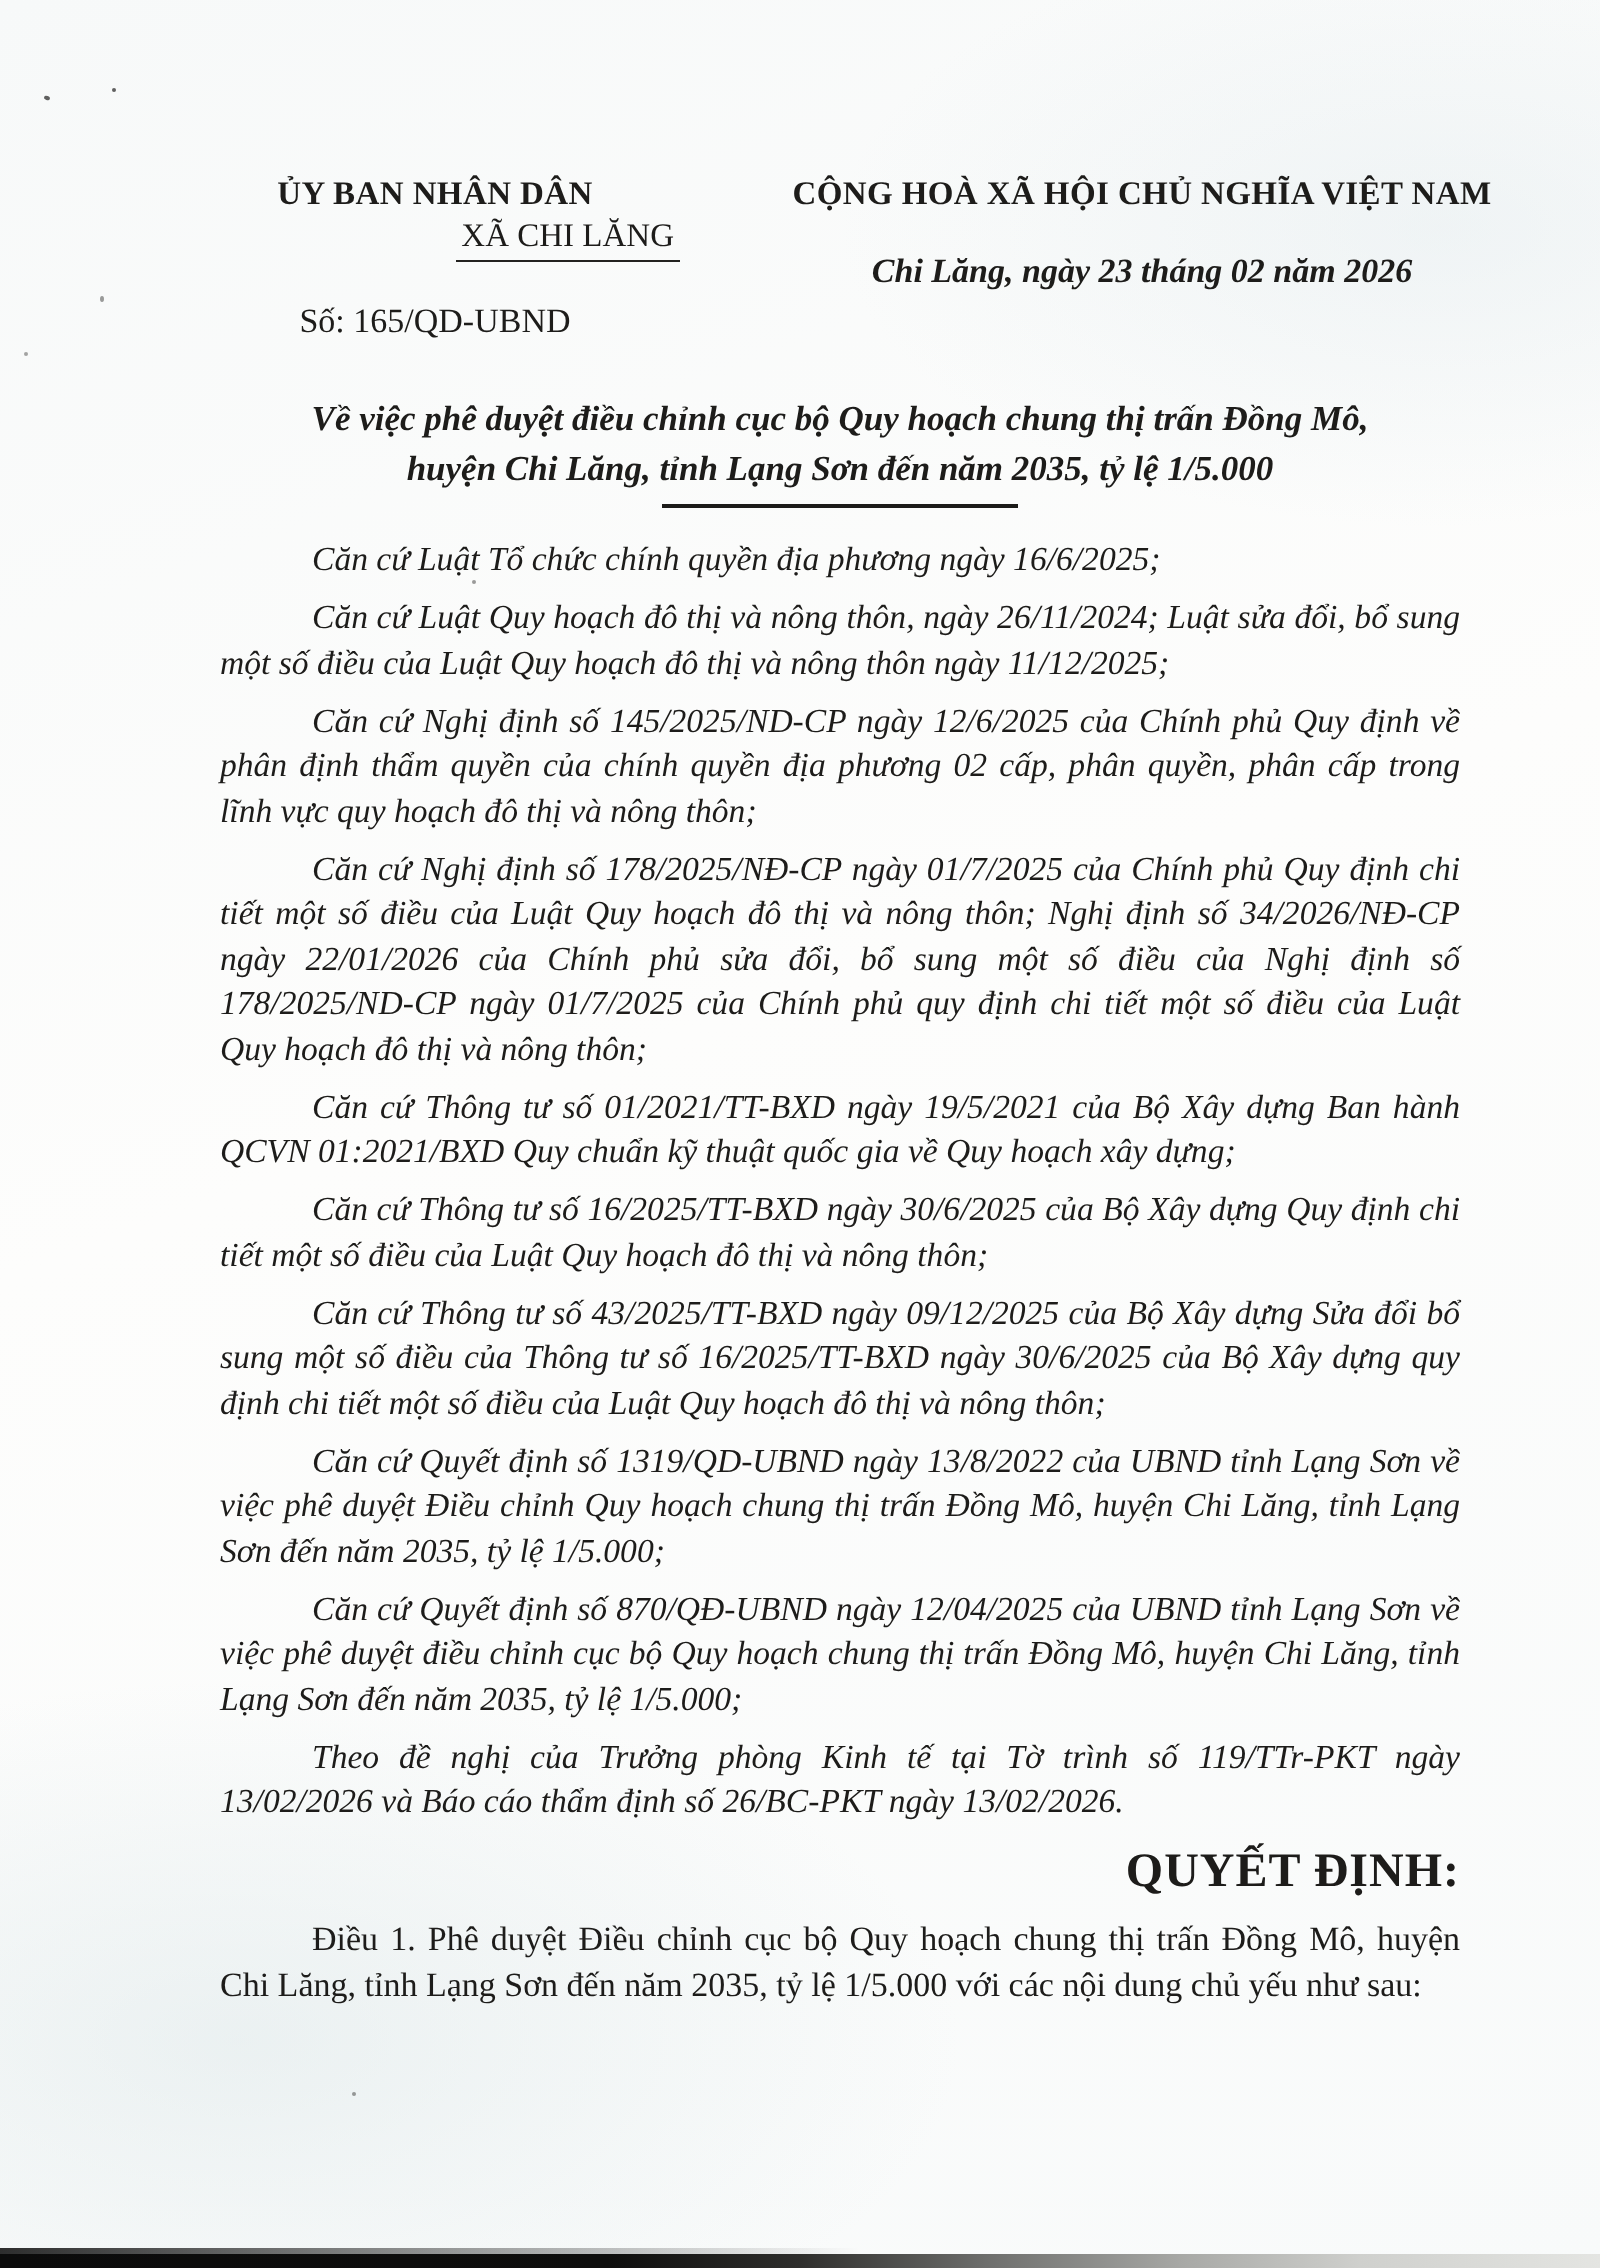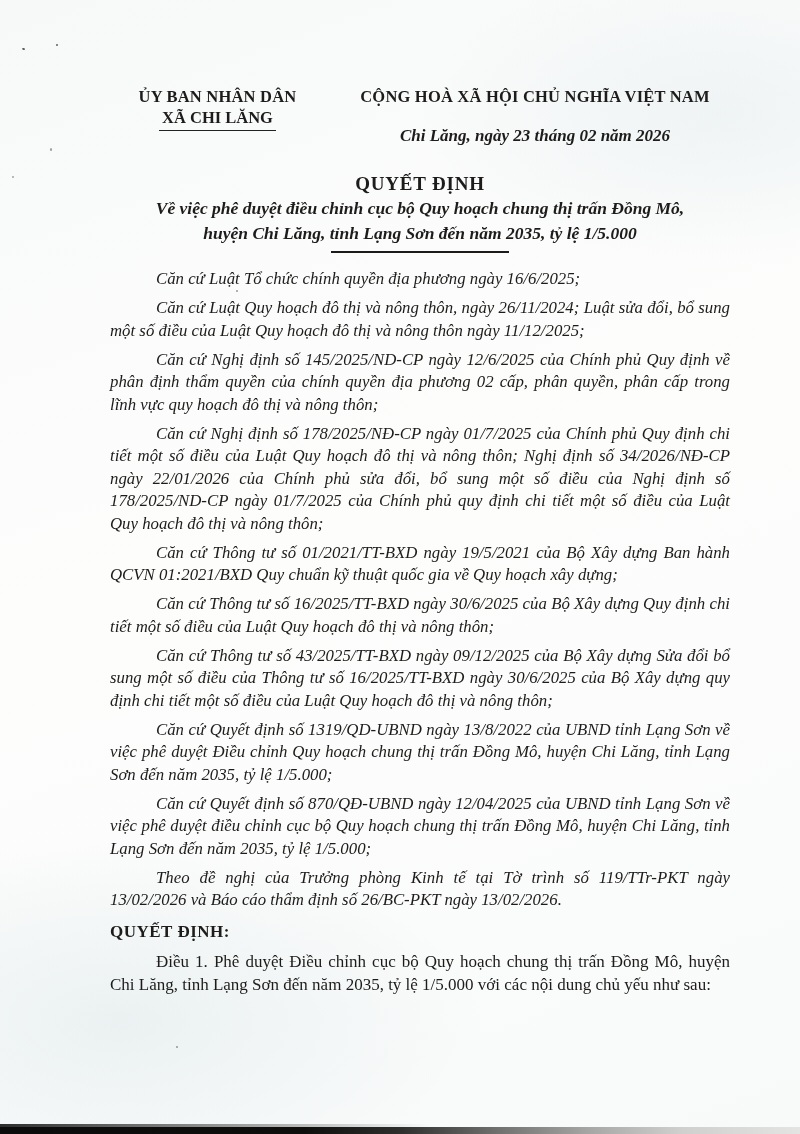--- a/index.html
+++ b/index.html
@@ -19,43 +19,43 @@
       linear-gradient(160deg, #f7f9f9 0%, #fdfdfc 45%, #f8fafa 100%);
   }
   .speck { position: absolute; background: #3a3a38; border-radius: 50%; opacity: .8; }
   .speck.s1 { left: 22px;  top: 48px;  width: 3px; height: 2px; transform: rotate(20deg); }
   .speck.s2 { left: 56px;  top: 44px;  width: 2px; height: 2px; }
   .speck.s3 { left: 50px;  top: 148px; width: 2px; height: 3px; opacity:.5; }
   .speck.s4 { left: 12px;  top: 176px; width: 2px; height: 2px; opacity:.45; }
   .speck.s5 { left: 236px; top: 290px; width: 2px; height: 2px; opacity:.5; }
   .speck.s6 { left: 176px; top: 1046px;width: 2px; height: 2px; opacity:.5; }
 
-  .header { display: flex; padding-top: 86px; }
+  .header { display: flex; padding-top: 86px; gap: 36px; }
   .header-left  { margin-left: 95px; width: 245px; text-align: center; }
   .header-right { width: 390px; text-align: center; }
   .org1, .nat1 { font-weight: bold; font-size: 16.5px; line-height: 21px; letter-spacing: .2px; }
-  .org2, .nat2 { font-weight: bold; font-size: 16.5px; line-height: 21px; }
+  .org2, .nat2 { font-weight: normal; font-size: 16.5px; line-height: 21px; text-align: right; }
   .nat2 { font-size: 17px; }
   .u { display: inline-block; border-bottom: 1.6px solid #232220; padding: 0 3px 2px; }
   .doc-no { margin-top: 20px; font-size: 17px; }
   .date-line { margin-top: 19px; font-size: 17px; font-style: italic; font-weight: 600; }
 
   .title-block { margin-top: 26px; text-align: center; margin-left: 110px; width: 620px; }
   .doc-heading { font-weight: bold; font-size: 19px; letter-spacing: .8px; line-height: 24px; }
   .subject { font-weight: bold; font-size: 17.5px; line-height: 25px; font-style: italic; }
   .title-rule { width: 178px; border-bottom: 2px solid #1c1b19; margin: 5px auto 0; }
 
   .body { margin: 15px 70px 0 110px; width: 620px; text-align: justify; }
   .recital {
     margin: 0 0 6.5px; font-style: italic;
     font-size: 16.8px; line-height: 22.5px;
     text-indent: 46px;
   }
   .decision-heading {
-    text-align: left; font-weight: bold; font-size: 17px;
+    text-align: right; font-weight: bold; font-size: 24px;
     margin: 10px 0 8px; letter-spacing: .5px;
   }
   .article { margin: 0; font-size: 17px; line-height: 23px; text-indent: 46px; }
   .article-label { font-weight: normal; }
 
   .scan-edge {
     position: absolute; left: 0; right: 0; bottom: 0; height: 7px;
     background: linear-gradient(to right,
       #0b0b0b 0%, #0e0e0d 38%, #2e2e2c 50%, #6f706e 62%,
       #a8a9a6 74%, #cfd0cd 85%, #e4e5e2 100%);
@@ -74,29 +74,29 @@
   <span class="speck s2"></span>
   <span class="speck s3"></span>
   <span class="speck s4"></span>
   <span class="speck s5"></span>
   <span class="speck s6"></span>
 
   <div class="header">
     <div class="header-left">
       <div class="org1">ỦY BAN NHÂN DÂN</div>
       <div class="org2"><span class="u">XÃ CHI LĂNG</span></div>
+      <div class="doc-no">Số: 165/QD-UBND</div>
     </div>
     <div class="header-right">
       <div class="nat1">CỘNG HOÀ XÃ HỘI CHỦ NGHĨA VIỆT NAM</div>
       <div class="date-line">Chi Lăng, ngày 23 tháng 02 năm 2026</div>
     </div>
   </div>
 
   <div class="title-block">
-    <div class="doc-heading">QUYẾT ĐỊNH</div>
     <div class="subject">Về việc phê duyệt điều chỉnh cục bộ Quy hoạch chung thị trấn Đồng Mô,</div>
     <div class="subject">huyện Chi Lăng, tỉnh Lạng Sơn đến năm 2035, tỷ lệ 1/5.000</div>
     <div class="title-rule"></div>
   </div>
 
   <div class="body">
     <p class="recital">Căn cứ Luật Tổ chức chính quyền địa phương ngày 16/6/2025;</p>
     <p class="recital">Căn cứ Luật Quy hoạch đô thị và nông thôn, ngày 26/11/2024; Luật sửa đổi, bổ sung một số điều của Luật Quy hoạch đô thị và nông thôn ngày 11/12/2025;</p>
     <p class="recital">Căn cứ Nghị định số 145/2025/ND-CP ngày 12/6/2025 của Chính phủ Quy định về phân định thẩm quyền của chính quyền địa phương 02 cấp, phân quyền, phân cấp trong lĩnh vực quy hoạch đô thị và nông thôn;</p>
     <p class="recital">Căn cứ Nghị định số 178/2025/NĐ-CP ngày 01/7/2025 của Chính phủ Quy định chi tiết một số điều của Luật Quy hoạch đô thị và nông thôn; Nghị định số 34/2026/NĐ-CP ngày 22/01/2026 của Chính phủ sửa đổi, bổ sung một số điều của Nghị định số 178/2025/ND-CP ngày 01/7/2025 của Chính phủ quy định chi tiết một số điều của Luật Quy hoạch đô thị và nông thôn;</p>

